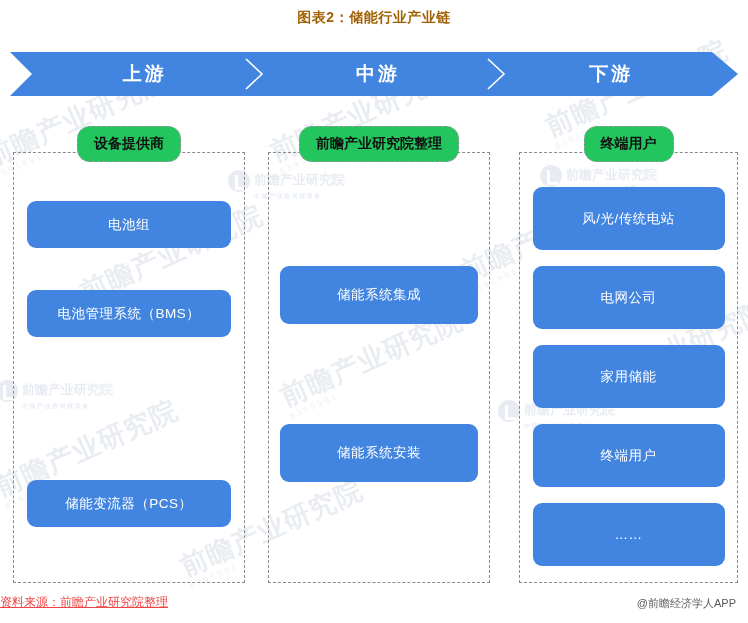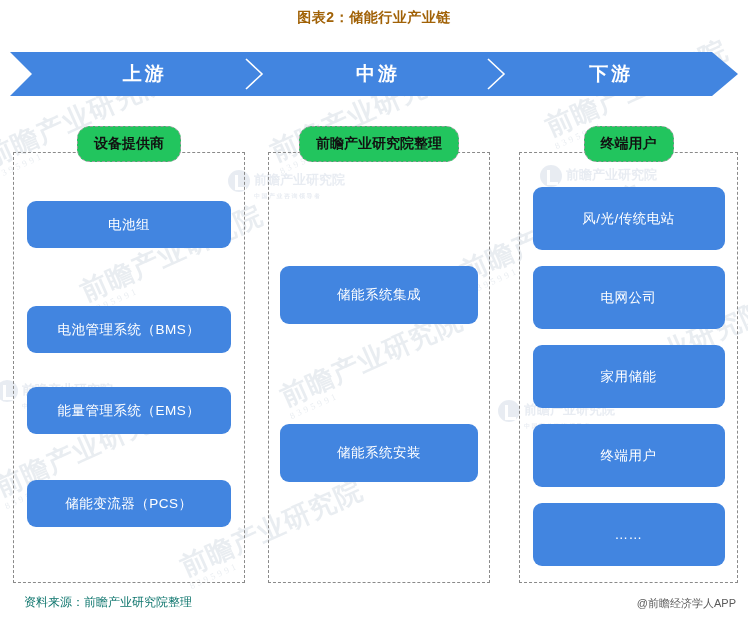--- a/index.html
+++ b/index.html
@@ -173,25 +173,26 @@
     box-sizing: border-box;
     z-index: 5;
   }
   .col-up   .box { width: 204px; height: 47px; }
   .col-mid  .box { width: 198px; height: 58px; }
   .col-down .box { width: 192px; height: 63px; }
 
   
   .footer-left {
     position: absolute;
-    left: 24px;
+    left: 0;
     bottom: 12px;
     font-size: 12px;
-    color: #0f766e;
-    z-index: 5;
+    color: #ef4444;
+    z-index: 5;
+    text-decoration: underline;
   }
   .footer-right {
     position: absolute;
     right: 12px;
     bottom: 12px;
     font-size: 11px;
     color: #5a5a5a;
     z-index: 5;
   }
 </style>
@@ -235,22 +236,21 @@
     <div class="banner-seg">中游</div>
     <div class="banner-seg last">下游</div>
   </div>
 </div>
 
 <div class="columns">
 
   <div class="column col-up">
     <div class="col-header">设备提供商</div>
     <div class="box" style="top:48px;">电池组</div>
-    <div class="box" style="top:153px;">电池管理系统（BMS）</div>
-    <div class="box" style="top:234px;">能量管理系统（EMS）</div>
+    <div class="box" style="top:137px;">电池管理系统（BMS）</div>
     <div class="box" style="top:327px;">储能变流器（PCS）</div>
   </div>
 
   <div class="column col-mid">
     <div class="col-header">前瞻产业研究院整理</div>
     <div class="box" style="top:113px;">储能系统集成</div>
     <div class="box" style="top:271px;">储能系统安装</div>
   </div>
 
   <div class="column col-down">

